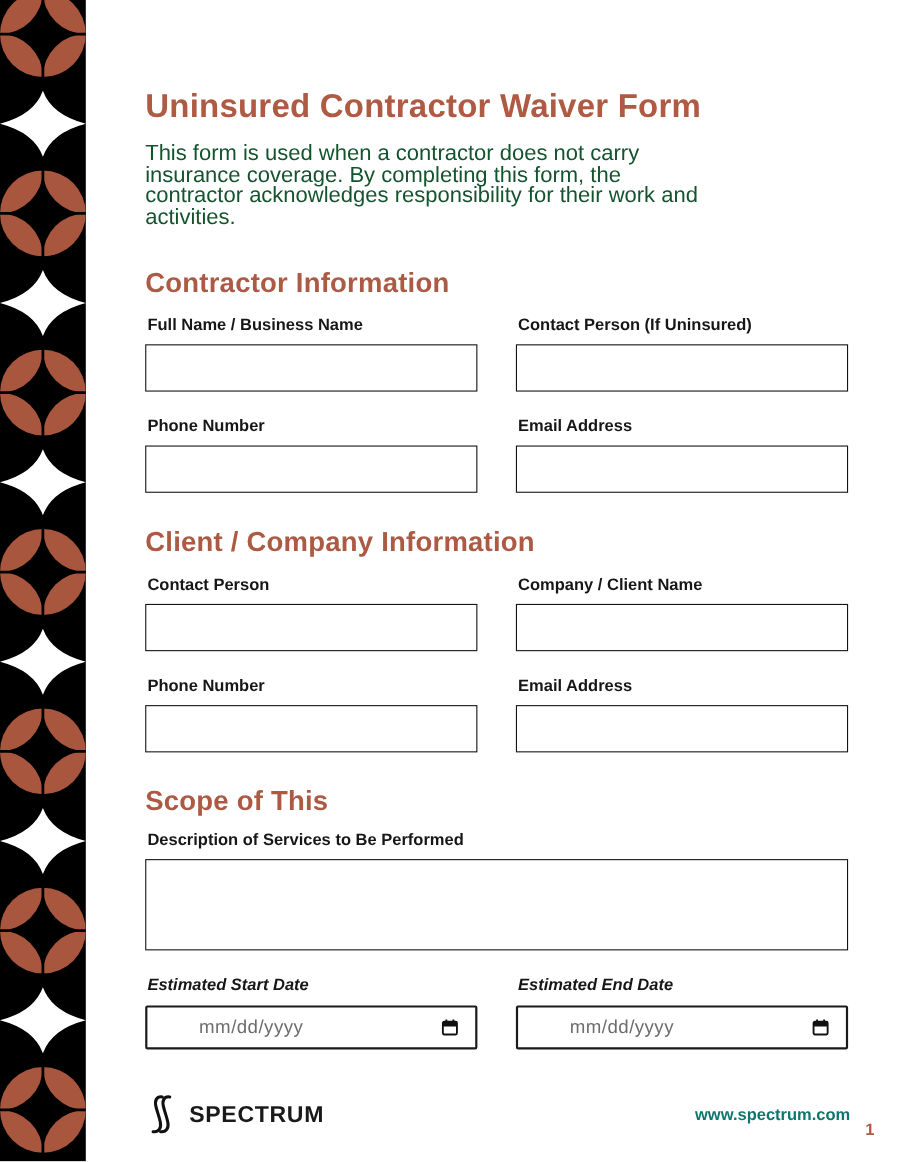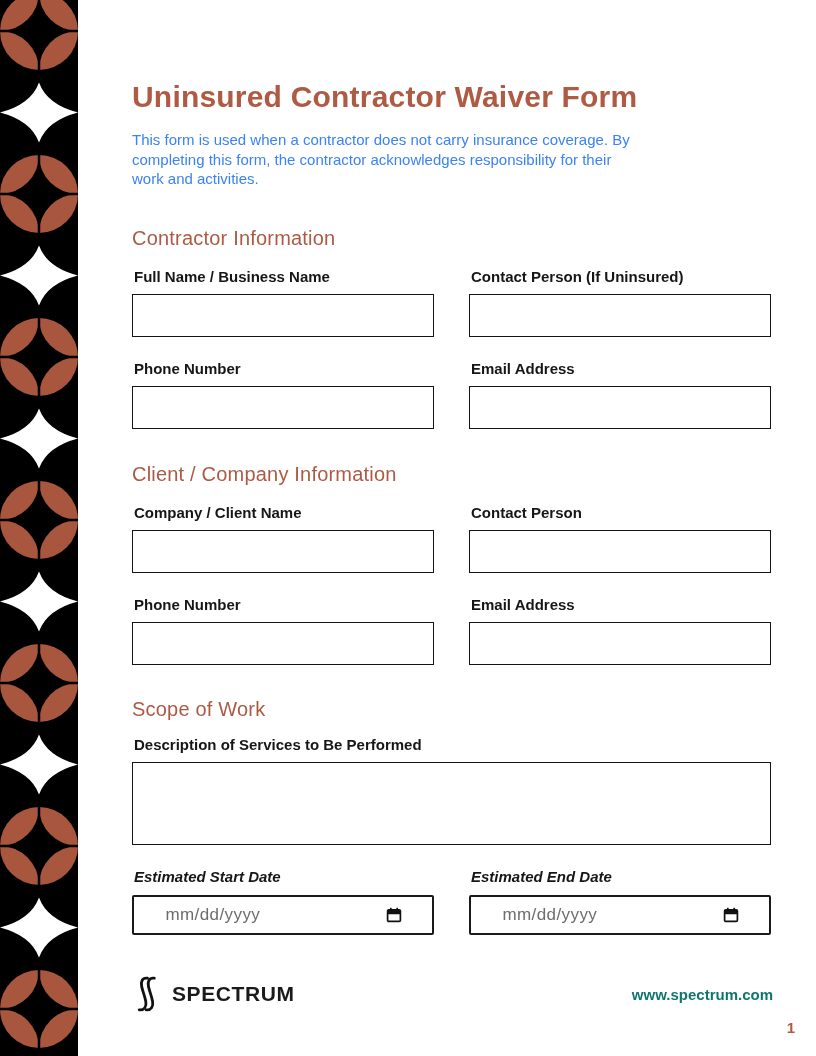--- a/index.html
+++ b/index.html
@@ -30,29 +30,29 @@
   }
   .title {
     font-size: 30px;
     line-height: 34px;
     font-weight: 700;
     color: #AF5A42;
     letter-spacing: 0.2px;
   }
   .description {
     margin-top: 16px;
-    font-size: 15px;
+    font-size: 20px;
     line-height: 19.5px;
-    color: #3b82f6;
+    color: #14532d;
     max-width: 648px;
   }
   .section-heading {
-    font-size: 20px;
+    font-size: 25px;
     line-height: 23px;
-    font-weight: 400;
+    font-weight: 700;
     color: #AD5A44;
     letter-spacing: 0.2px;
   }
   .mt-contractor { margin-top: 38px; }
   .mt-client     { margin-top: 34px; }
   .mt-scope      { margin-top: 33px; }
 
   .field-grid {
     margin-top: 18px;
     display: grid;
@@ -102,21 +102,21 @@
   .date-grid {
     margin-top: 23px;
     display: grid;
     grid-template-columns: 302px 302px;
     column-gap: 35px;
   }
   .date-label { margin-bottom: 9px; font-style: italic; }
   .date-box {
     display: flex;
     align-items: center;
-    justify-content: center;
+    justify-content: flex-end;
     width: 100%;
     height: 40px;
     border: 2px solid #1A1A1A;
     border-radius: 2px;
     background: #ffffff;
     padding: 0 15px 0 16px;
   }
   .date-input {
     border: none;
     outline: none;
@@ -212,40 +212,40 @@
           <label class="field-label">Email Address</label>
           <input type="text" class="text-input" style="">
         </div>
       </div>
     </section>
 
     <section>
       <h2 class="section-heading mt-client">Client / Company Information</h2>
       <div class="field-grid">
         <div class="field">
+          <label class="field-label">Contact Person</label>
+          <input type="text" class="text-input" style="">
+        </div>
+        <div class="field">
           <label class="field-label">Company / Client Name</label>
           <input type="text" class="text-input" style="">
         </div>
         <div class="field">
-          <label class="field-label">Contact Person</label>
-          <input type="text" class="text-input" style="">
-        </div>
-        <div class="field">
           <label class="field-label">Phone Number</label>
           <input type="text" class="text-input" style="">
         </div>
         <div class="field">
           <label class="field-label">Email Address</label>
           <input type="text" class="text-input" style="">
         </div>
       </div>
     </section>
 
     <section>
-      <h2 class="section-heading mt-scope">Scope of Work</h2>
+      <h2 class="section-heading mt-scope">Scope of This</h2>
 
       <div class="scope-label-block">
         <label class="field-label">Description of Services to Be Performed</label>
         <textarea class="textarea-input" style=""></textarea>
       </div>
 
       <div class="date-grid">
         <div class="field">
           <label class="field-label date-label">Estimated Start Date</label>
           <div class="date-box">

